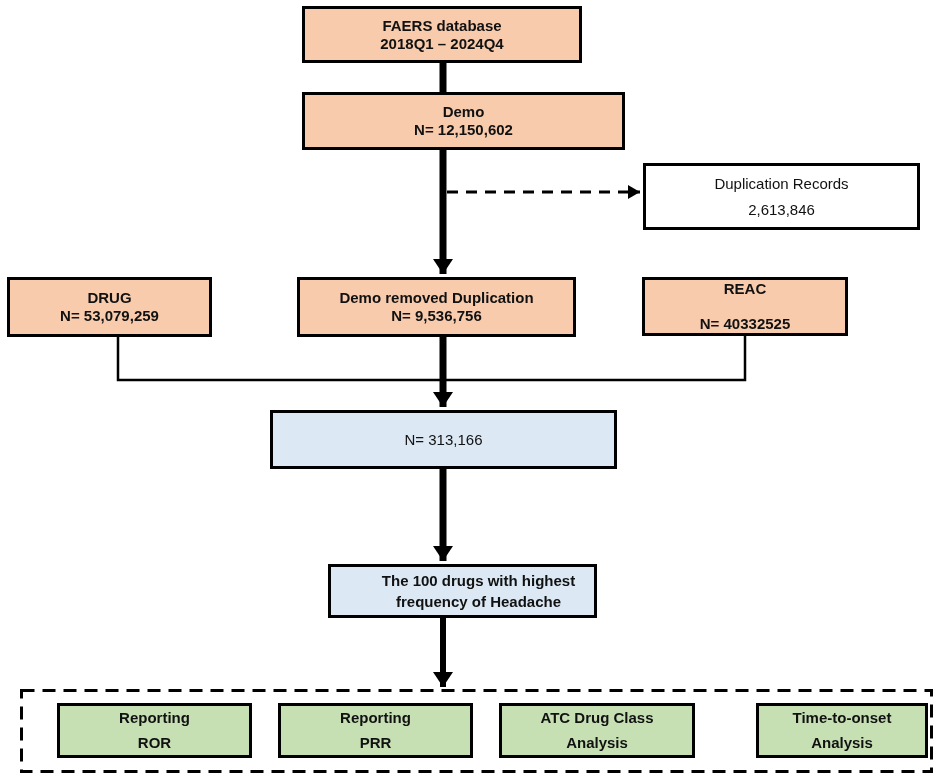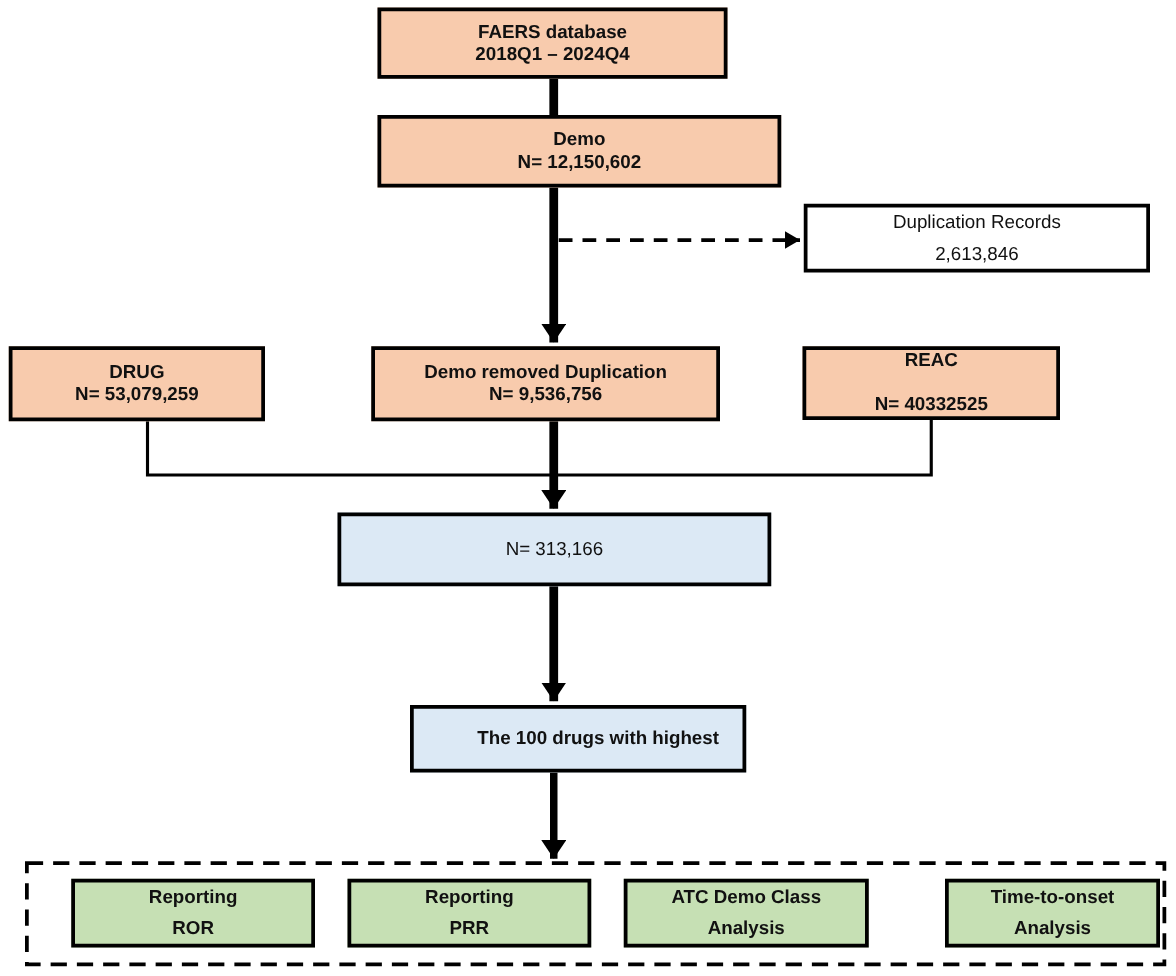--- a/index.html
+++ b/index.html
@@ -50,21 +50,21 @@
   <div class="box orange" style="left:302px;top:6px;width:280px;height:57px;">
     <span>FAERS database</span>
     <span>2018Q1 – 2024Q4</span>
   </div>
 
   <div class="box orange" style="left:302px;top:92px;width:323px;height:58px;">
     <span>Demo</span>
     <span>N= 12,150,602</span>
   </div>
 
-  <div class="box plain" style="left:643px;top:163px;width:277px;height:55px;gap:8px;">
+  <div class="box plain" style="left:643px;top:163px;width:277px;height:67px;gap:8px;">
     <span>Duplication Records</span>
     <span>2,613,846</span>
   </div>
 
   <div class="box orange" style="left:7px;top:277px;width:205px;height:60px;">
     <span>DRUG</span>
     <span>N= 53,079,259</span>
   </div>
 
   <div class="box orange" style="left:297px;top:277px;width:279px;height:60px;">
@@ -76,34 +76,35 @@
     <span>REAC</span>
     <span>N= 40332525</span>
   </div>
 
   <div class="box blue" style="left:270px;top:410px;width:347px;height:59px;gap:8px;">
     <span>N= 313,166</span>
   </div>
 
   <div class="box blue tight semibold" style="left:328px;top:564px;width:269px;height:54px;">
     <span>The 100 drugs with highest</span>
+    <span>frequency of Headache</span>
   </div>
 
   <div class="box green" style="left:57px;top:703px;width:195px;height:55px;gap:7px;">
     <span>Reporting</span>
     <span>ROR</span>
   </div>
 
   <div class="box green" style="left:278px;top:703px;width:195px;height:55px;gap:7px;">
     <span>Reporting</span>
     <span>PRR</span>
   </div>
 
   <div class="box green" style="left:499px;top:703px;width:196px;height:55px;gap:7px;">
-    <span>ATC Demo Class</span>
+    <span>ATC Drug Class</span>
     <span>Analysis</span>
   </div>
 
   <div class="box green" style="left:756px;top:703px;width:172px;height:55px;gap:7px;">
     <span>Time-to-onset</span>
     <span>Analysis</span>
   </div>
 
 </div>
 

